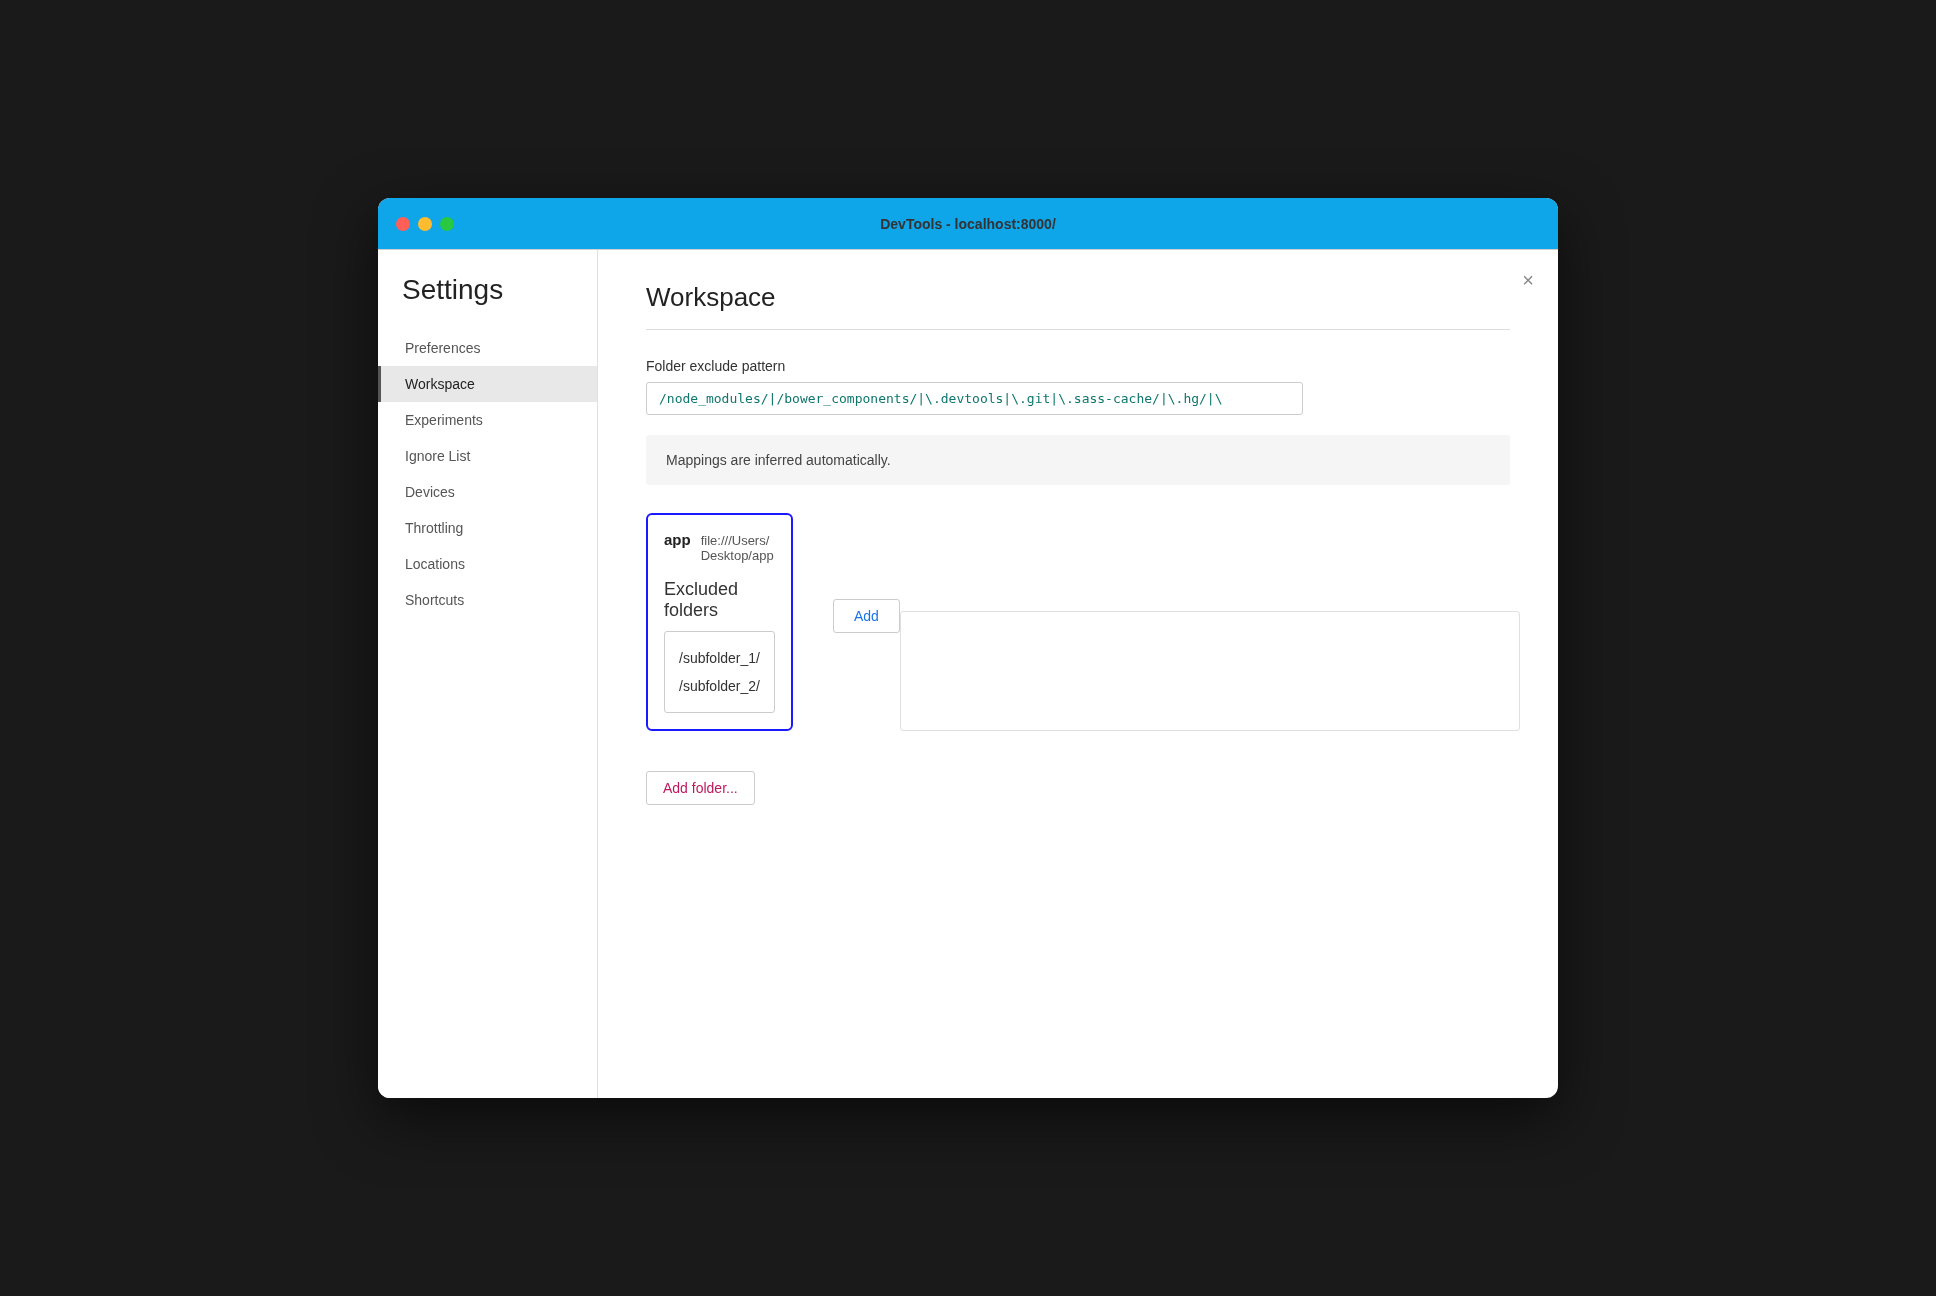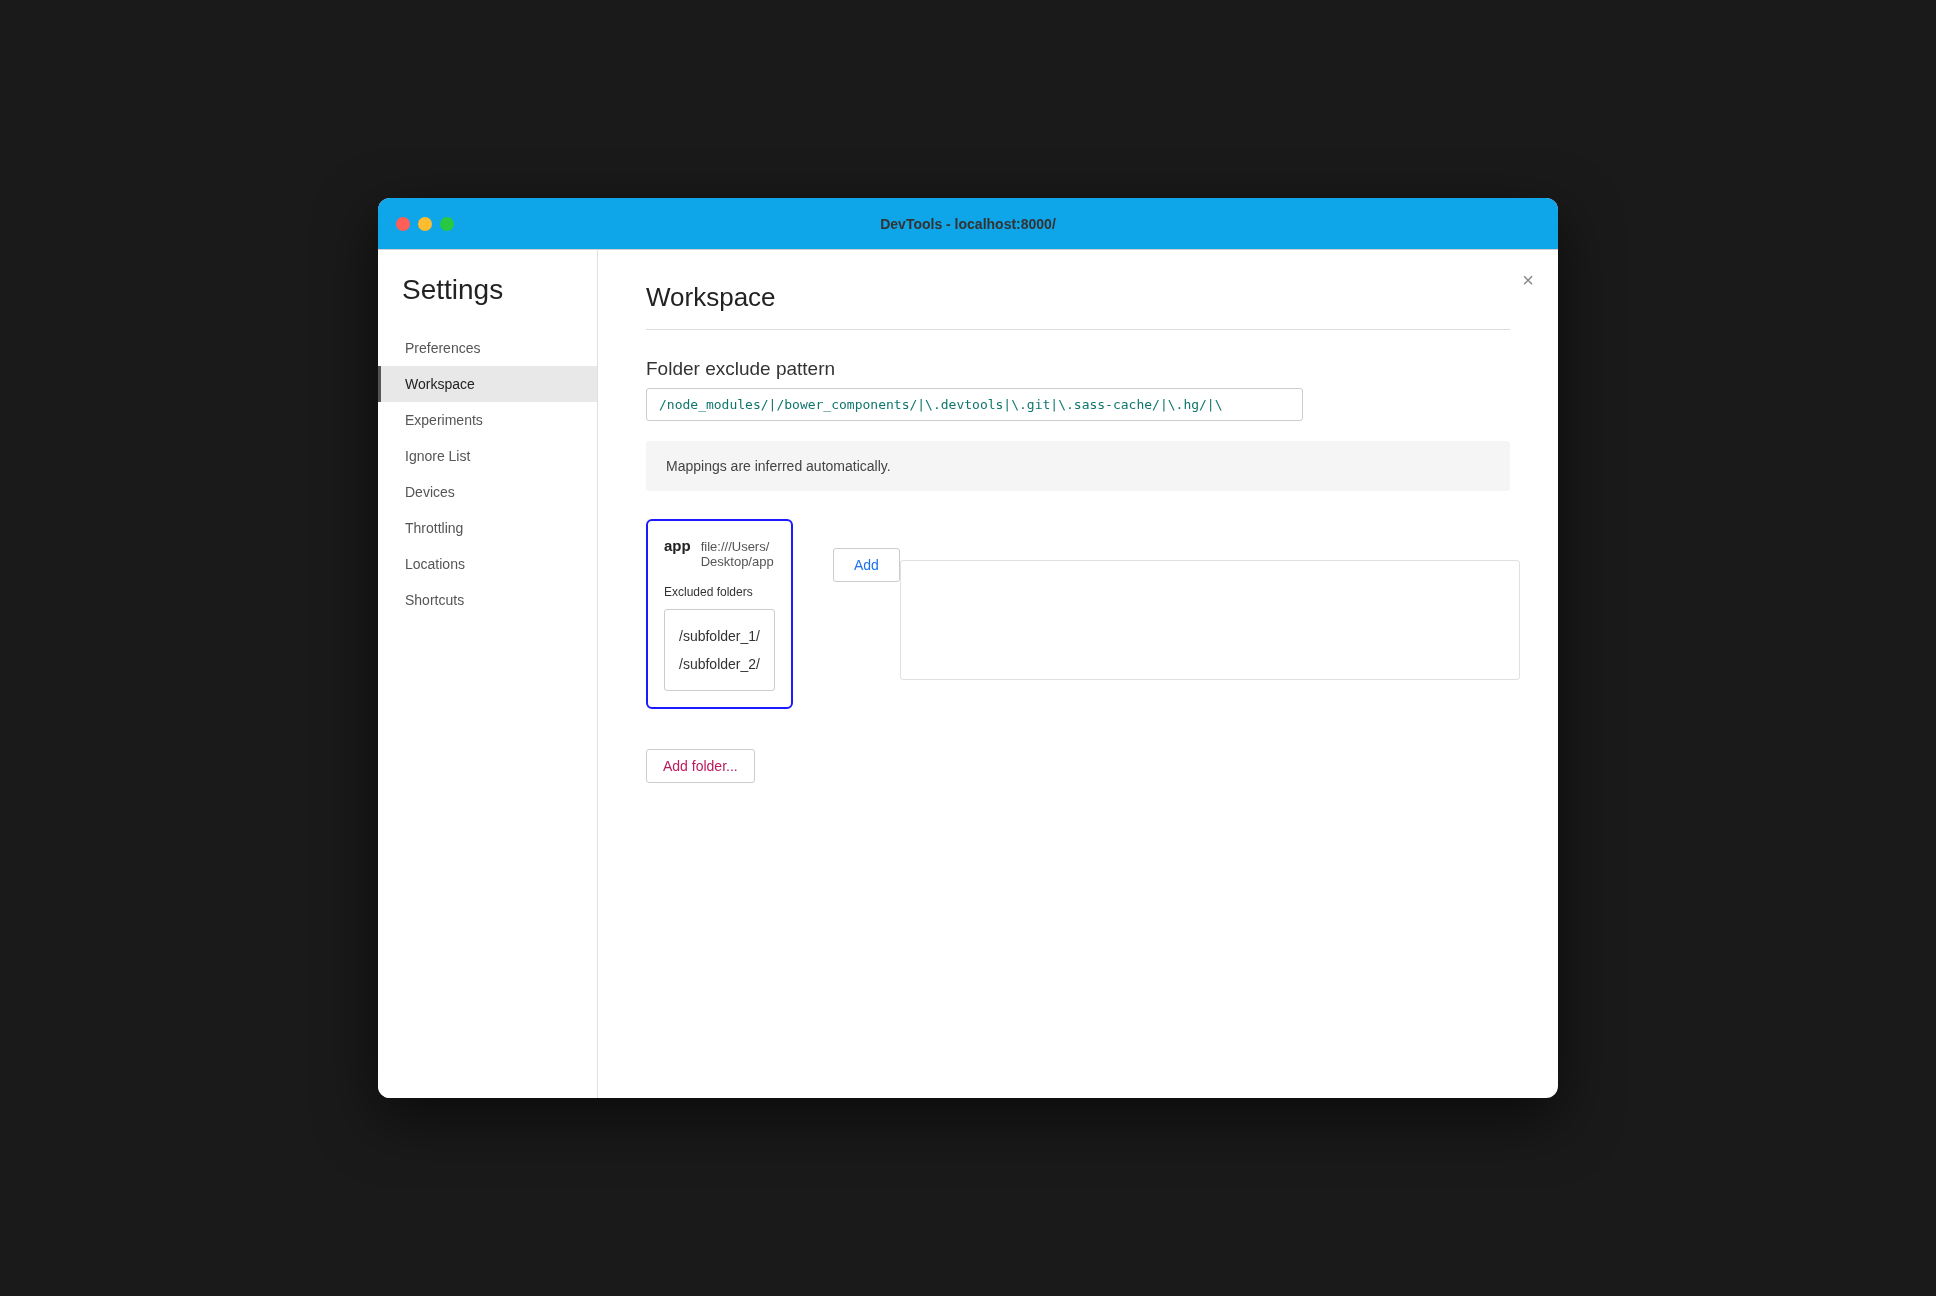--- a/index.html
+++ b/index.html
@@ -128,21 +128,21 @@
       margin-bottom: 16px;
     }
 
     .section-divider {
       border: none;
       border-top: 1px solid #ddd;
       margin-bottom: 28px;
     }
 
     .field-label {
-      font-size: 19px;
+      font-size: 14px;
       color: #333;
       margin-bottom: 8px;
     }
 
     .text-input {
       width: 657px;
       padding: 8px 12px;
       border: 1px solid #ccc;
       border-radius: 3px;
       font-size: 13px;
@@ -189,21 +189,21 @@
       font-weight: 700;
       color: #222;
     }
 
     .folder-path {
       font-size: 13px;
       color: #555;
     }
 
     .excluded-label {
-      font-size: 12px;
+      font-size: 18px;
       color: #333;
       margin-bottom: 10px;
     }
 
     .subfolders-box {
       border: 1px solid #ccc;
       border-radius: 3px;
       padding: 12px 14px;
       font-size: 14px;
       color: #333;
@@ -213,21 +213,21 @@
 
     .subfolder-item {
       display: block;
       color: #333;
       font-size: 14px;
     }
 
     
     .folder-row {
       display: flex;
-      align-items: center;
+      align-items: flex-end;
       gap: 40px;
       margin-bottom: 32px;
       position: relative;
     }
 
     .folder-right {
       display: flex;
       flex-direction: row;
       align-items: flex-start;
       padding-top: 0;

